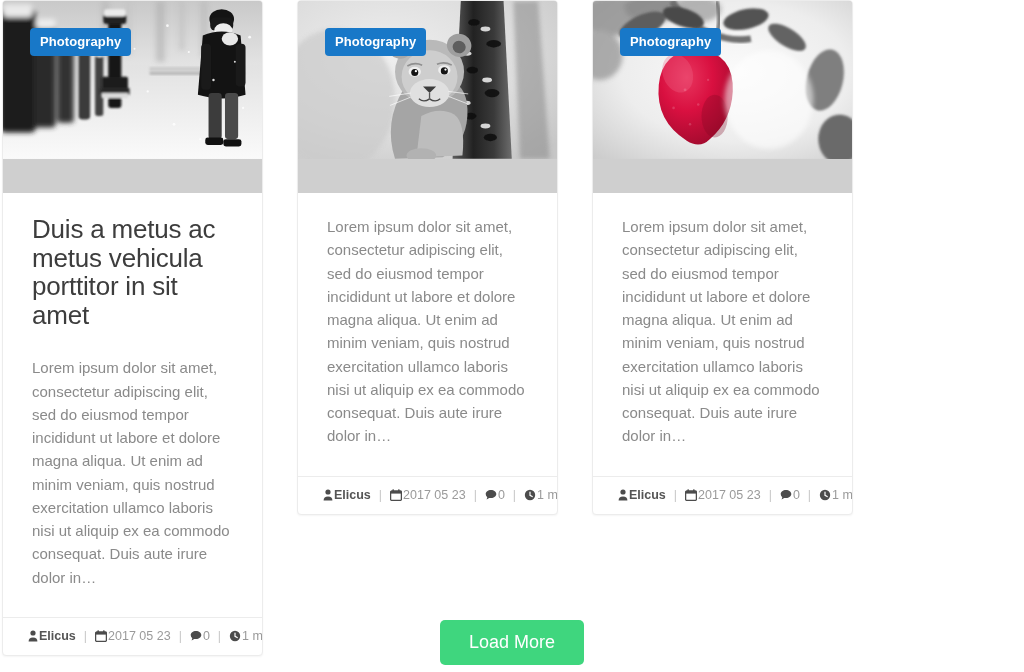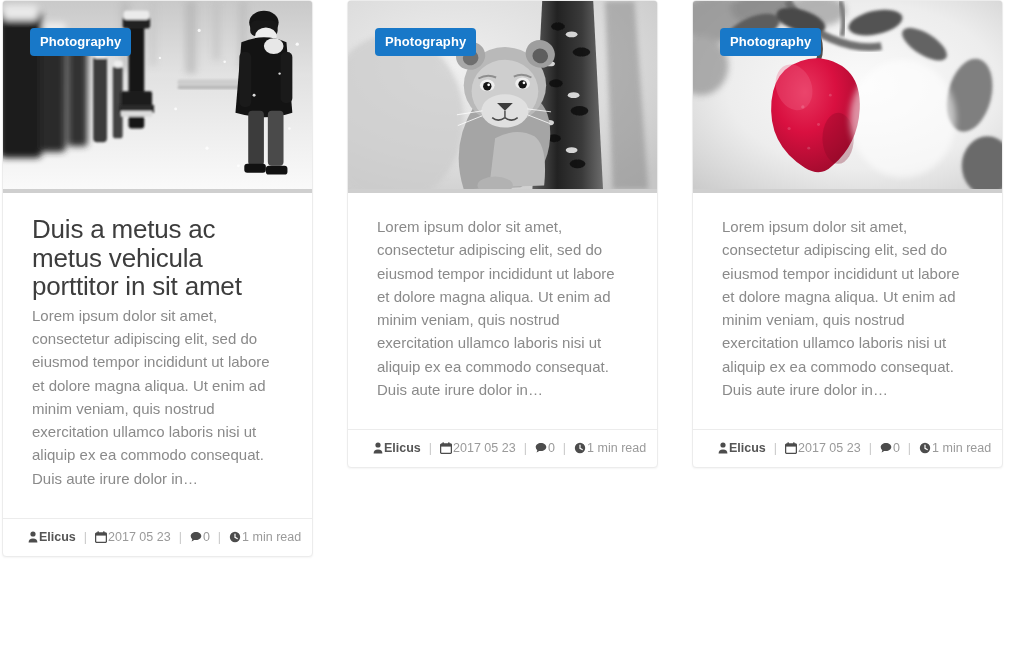--- a/index.html
+++ b/index.html
@@ -20,21 +20,21 @@
   
   .card-grid {
     position: absolute;
     top: 0; left: 0;
     width: 1024px;
     display: flex;
     gap: 34px;
     padding: 0 0 0 2px;
   }
   .card {
-    width: 311px;
+    width: 261px;
     background: #ffffff;
     border: 1px solid #ececec;
     border-radius: 4px;
     box-shadow: 0 1px 2px rgba(0,0,0,0.045);
     display: flex;
     flex-direction: column;
     overflow: hidden;
     align-self: flex-start;
   }
 
@@ -64,21 +64,21 @@
     z-index: 5;
     white-space: nowrap;
   }
 
   
   .card-body {
     padding: 22px 29px 10px 29px;
     flex: 1 1 auto;
   }
   .card-title {
-    margin: 0 0 3px 0;
+    margin: 0 0 27px 0;
     font-size: 26px;
     line-height: 1.1;
     font-weight: normal;
     color: #3d3d3d;
     letter-spacing: -0.2px;
   }
   .card-excerpt {
     margin: 0;
     font-size: 15px;
     line-height: 1.55;
@@ -499,14 +499,17 @@
                 <path d="M6 3v3.3l2.2 1.3" stroke="#ffffff" stroke-width="1.2" fill="none" stroke-linecap="round"></path>
               </svg>
           </span>
           <span>1 min read</span>
         </span>
       </div>
     </article>
 
   </div>
 
+  <div class="load-more-wrap">
+    <button class="load-more">Load More</button>
+  </div>
 
 </div>
 
 </body></html>

